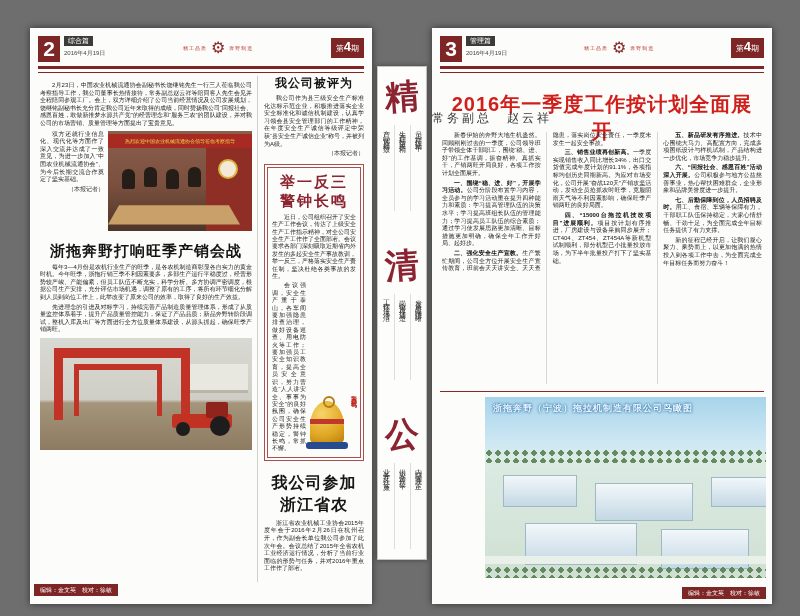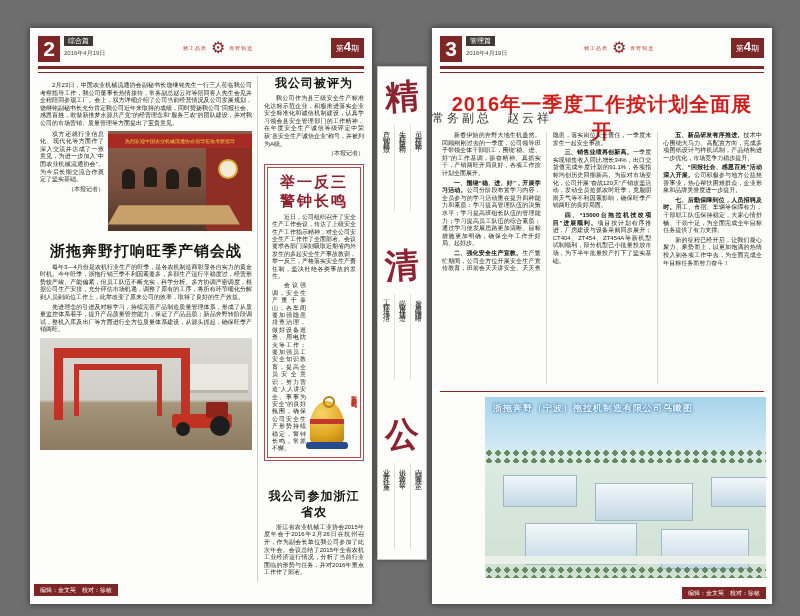--- a/index.html
+++ b/index.html
@@ -42,21 +42,21 @@
   
   .colmain{position:absolute;left:10px;top:48px;width:212px;}
   .vdiv{position:absolute;left:227px;top:48px;bottom:22px;width:1px;background:#cfcfcf;}
   .colside{position:absolute;left:234px;top:48px;width:100px;}
 
   .a1t{font-size:18px;line-height:22px;}
   .wraprow{display:flex;margin-top:3px;}
   .wraptext{width:64px;flex:0 0 auto;padding-right:4px;}
   .a2t{font-size:15px;line-height:19px;margin-top:10px;}
   .a3t{font-size:12px;line-height:15px;}
-  .a4t{font-size:12px;line-height:16px;margin-top:27px;}
+  .a4t{font-size:16px;line-height:22px;margin-top:11px;}
 
   
   .photo-visit{flex:1;height:100px;position:relative;overflow:hidden;
      background:linear-gradient(180deg,#8a5f4c 0%,#7a4f3e 55%,#4e3528 100%);}
   .photo-visit .banner{position:absolute;top:3px;left:0;right:0;height:14px;background:#a82a22;
      color:#f5d04a;font-size:5px;line-height:14px;text-align:center;white-space:nowrap;overflow:hidden;}
   .photo-visit .redwall{position:absolute;right:0;top:17px;width:46px;bottom:0;background:#8e2e24;}
   .photo-visit .logo-dot{position:absolute;right:14px;top:28px;width:16px;height:16px;border-radius:50%;
      background:#f3e9d8;border:2px solid #d8b23a;}
   .photo-visit .table{position:absolute;left:6px;bottom:6px;width:120px;height:22px;background:#c9a06a;

